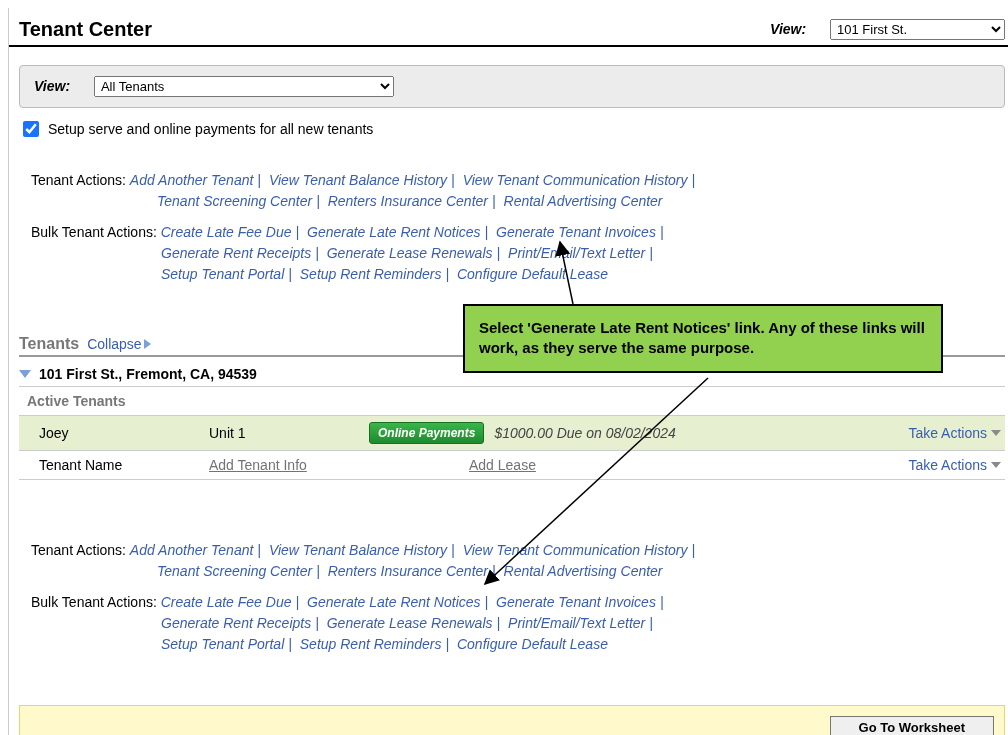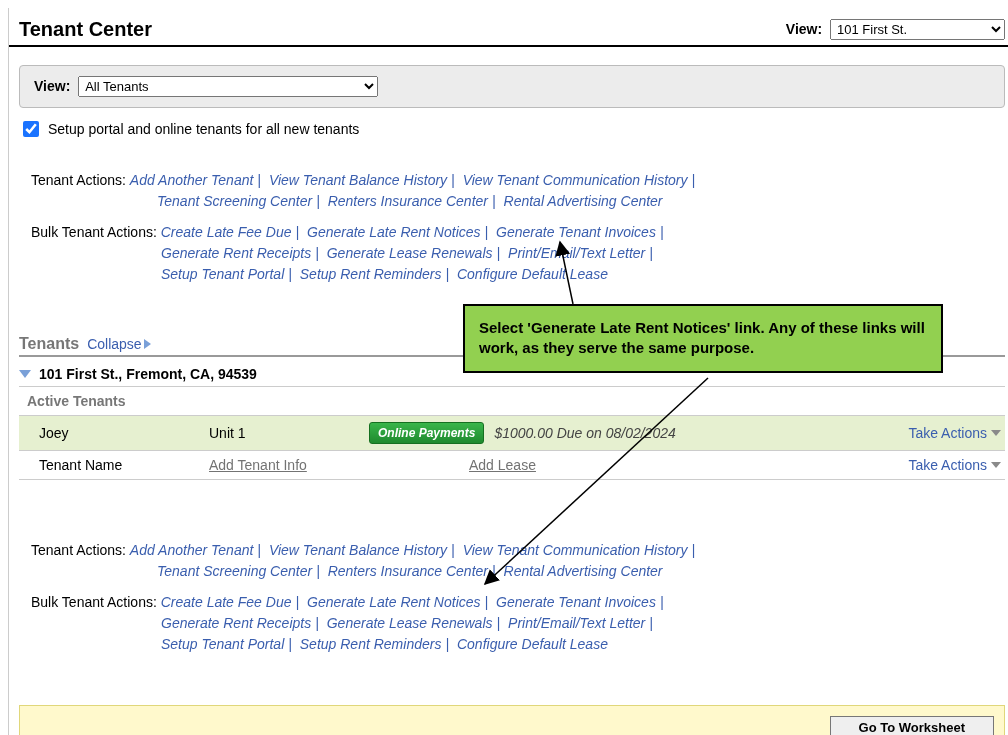--- a/index.html
+++ b/index.html
@@ -23,21 +23,22 @@
     border-bottom: 2px solid #000;
     margin: 0 0 18px 0;
     padding: 0 10px 4px 10px;
   }
   .page-title {
     font-size: 20px;
     font-weight: bold;
   }
   .view-label {
     font-weight: bold;
-    margin-right: 4px;
+    margin-right: 20px;
+    font-style: italic;
   }
   select {
     font-family: Arial, Helvetica, sans-serif;
     font-size: 13px;
     padding: 1px 2px;
   }
   .header-select {
     width: 175px;
   }
   .filter-box {
@@ -232,21 +233,21 @@
 
   <div class="filter-box">
     <span class="view-label">View:</span>
     <select class="filter-select">
       <option>All Tenants</option>
     </select>
   </div>
 
   <div class="checkbox-row">
     <input type="checkbox" checked="" style="">
-    <span>Setup portal and online tenants for all new tenants</span>
+    <span>Setup serve and online payments for all new tenants</span>
   </div>
 
   <div class="actions-block">
     <span class="label">Tenant Actions:</span>
     <a>Add Another Tenant</a><span class="sep">|</span>
     <a>View Tenant Balance History</a><span class="sep">|</span>
     <a>View Tenant Communication History</a><span class="sep">|</span>
     <span class="indent">
       <a>Tenant Screening Center</a><span class="sep">|</span>
       <a>Renters Insurance Center</a><span class="sep">|</span>

